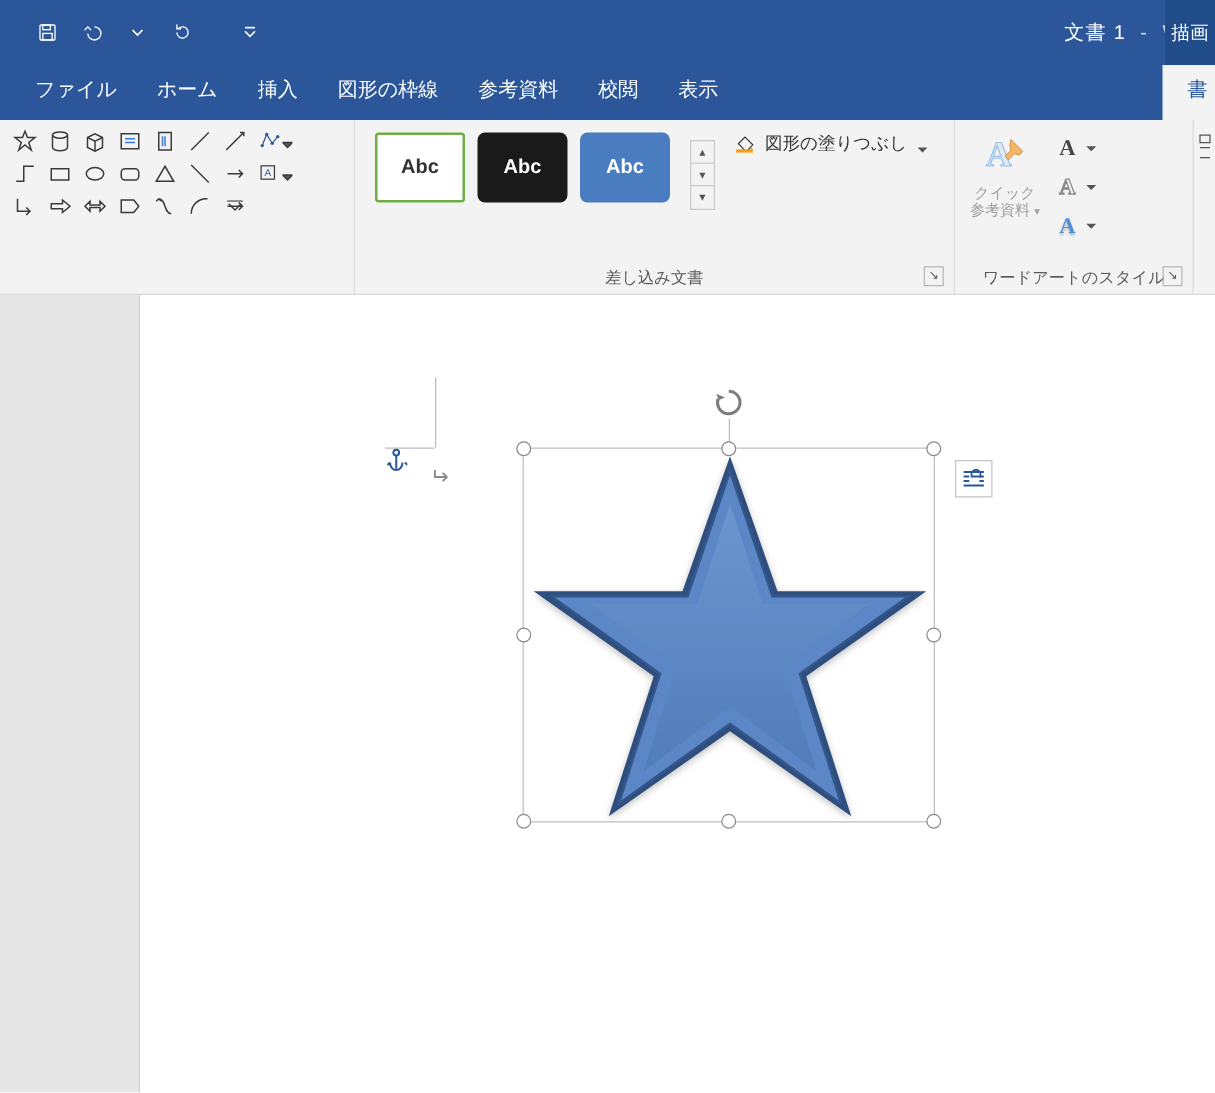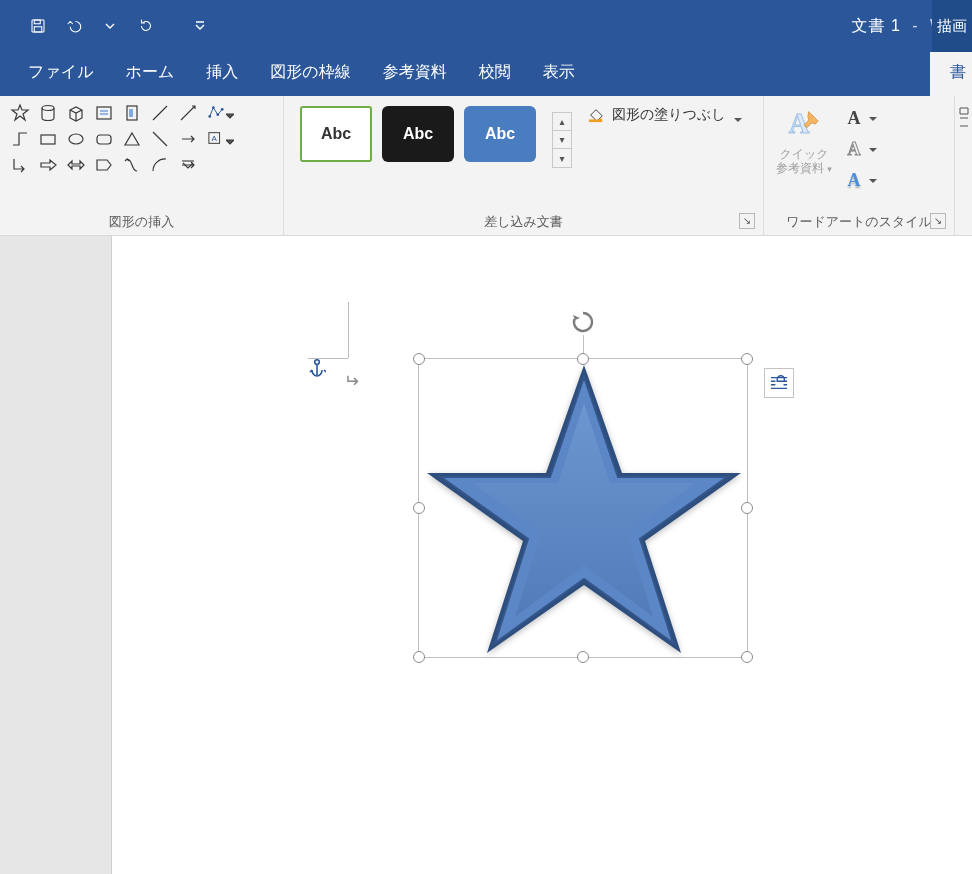--- a/index.html
+++ b/index.html
@@ -360,21 +360,20 @@
           <svg viewBox="0 0 20 18">
               <rect x="2" y="3" width="12" height="12" stroke="#3a3a3a"></rect>
               <text x="5" y="12" font-size="9" fill="#2b579a" stroke="none">A</text>
             </svg>
           <span class="mini-drop"><svg viewBox="0 0 8 8">
                 <path d="M0 2l4 4 4-4z"></path>
               </svg></span>
         </div>
       </div>
     </div>
-    <div class="group-label">図形の挿入</div>
   </div>
 
   <div class="group" style="width:480px">
     <div class="group-body">
       <div class="style-gallery">
         <div class="style-thumb t1">Abc</div>
         <div class="style-thumb t2">Abc</div>
         <div class="style-thumb t3">Abc</div>
         <div class="style-scroll">
           <div>▴</div>

